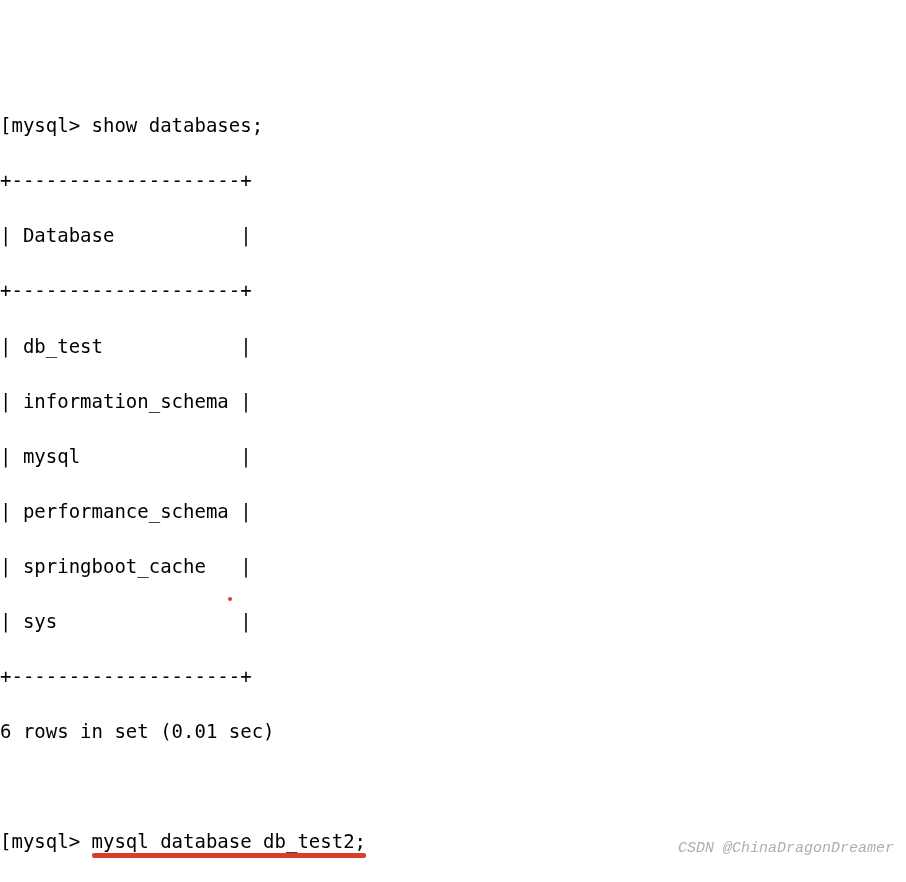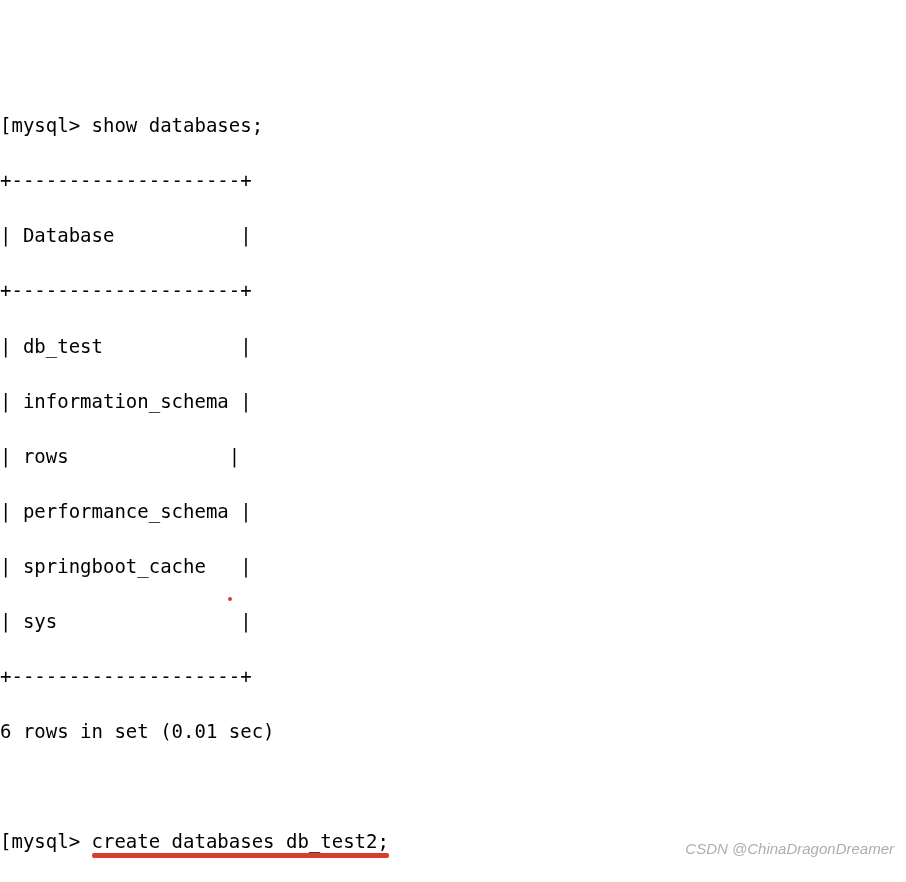--- a/index.html
+++ b/index.html
@@ -41,45 +41,45 @@
       width: 4px;
       height: 4px;
       background: #d73f2b;
       border-radius: 50%;
     }
     .watermark {
       position: absolute;
       bottom: 22px;
       right: 12px;
       color: rgba(160,160,160,0.85);
-      font-family: Liberation Sans, sans-serif;
+      font-family: Liberation Mono, monospace;
       font-size: 15px;
       font-style: italic;
       white-space: nowrap;
     }
   </style>
 </head>
 <body>
 
 
 
 <div class="line"><span>[mysql&gt; </span><span>show databases;</span></div>
 <div class="line">+--------------------+</div>
 <div class="line">| Database           |</div>
 <div class="line">+--------------------+</div>
 <div class="line">| db_test            |</div>
 <div class="line">| information_schema |</div>
-<div class="line">| rows              |</div>
+<div class="line">| mysql              |</div>
 <div class="line">| performance_schema |</div>
 <div class="line">| springboot_cache   |</div>
 <div class="line">| sys                |</div>
 <div class="line">+--------------------+</div>
 <div class="line">6 rows in set (0.01 sec)</div>
 <div class="line"> </div>
-<div class="line"><span>[mysql&gt; </span><span class="underline">create databases db_test2;</span></div>
+<div class="line"><span>[mysql&gt; </span><span class="underline">mysql database db_test2;</span></div>
 
 
 
 
 
 
 
 
 
 

